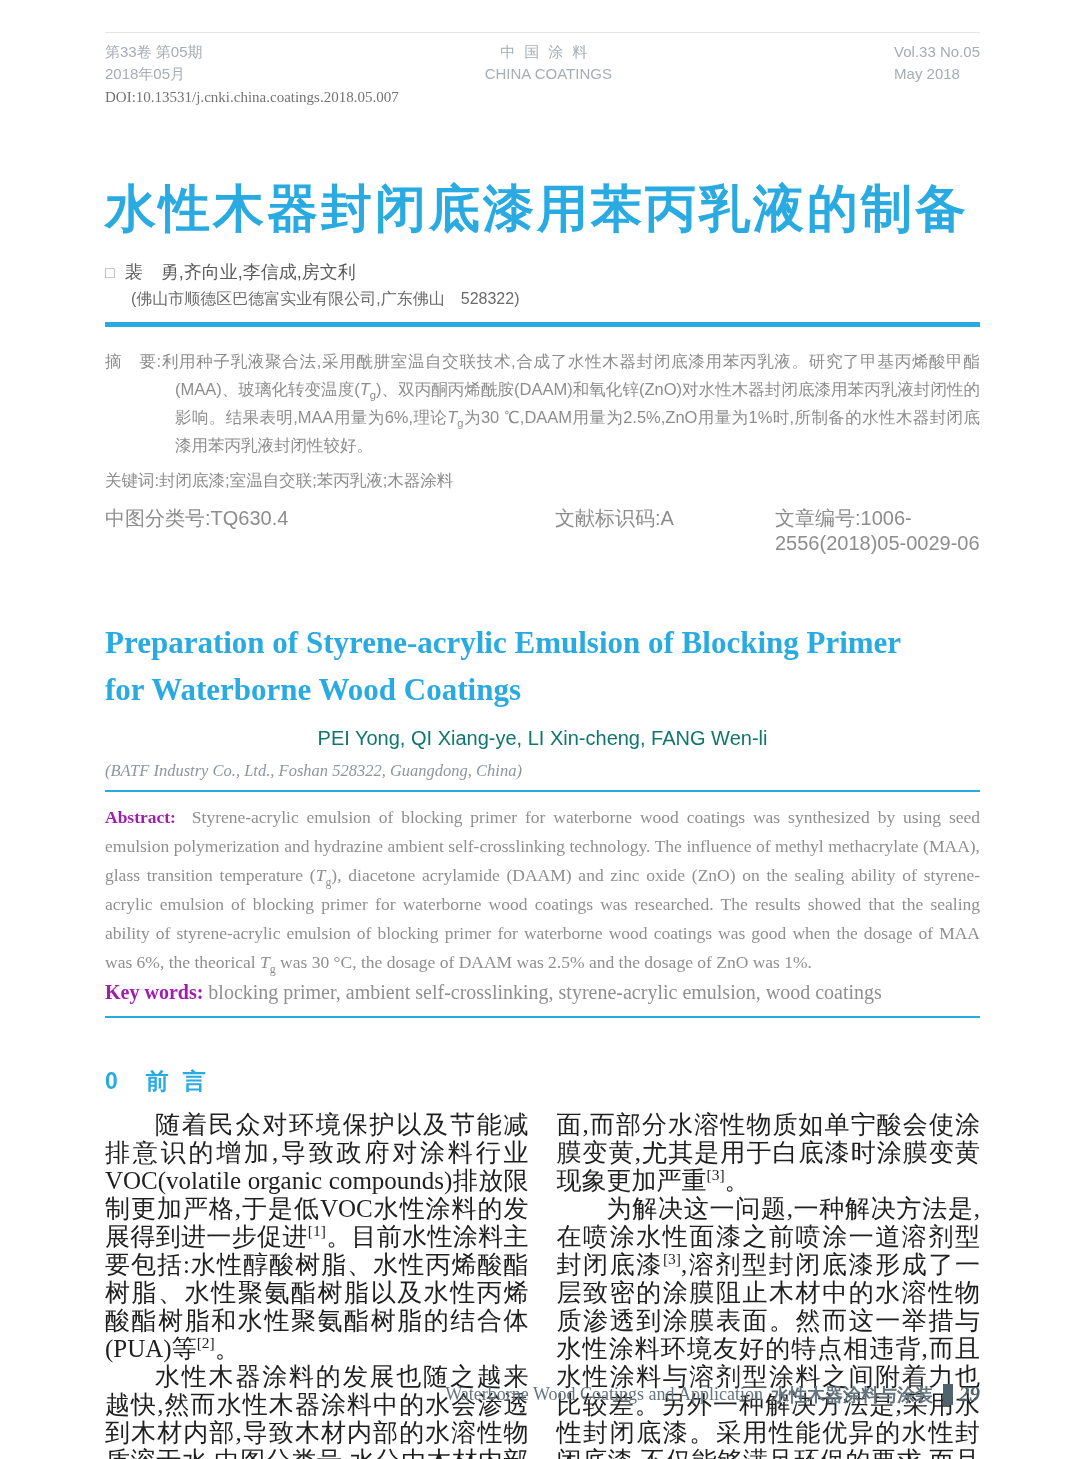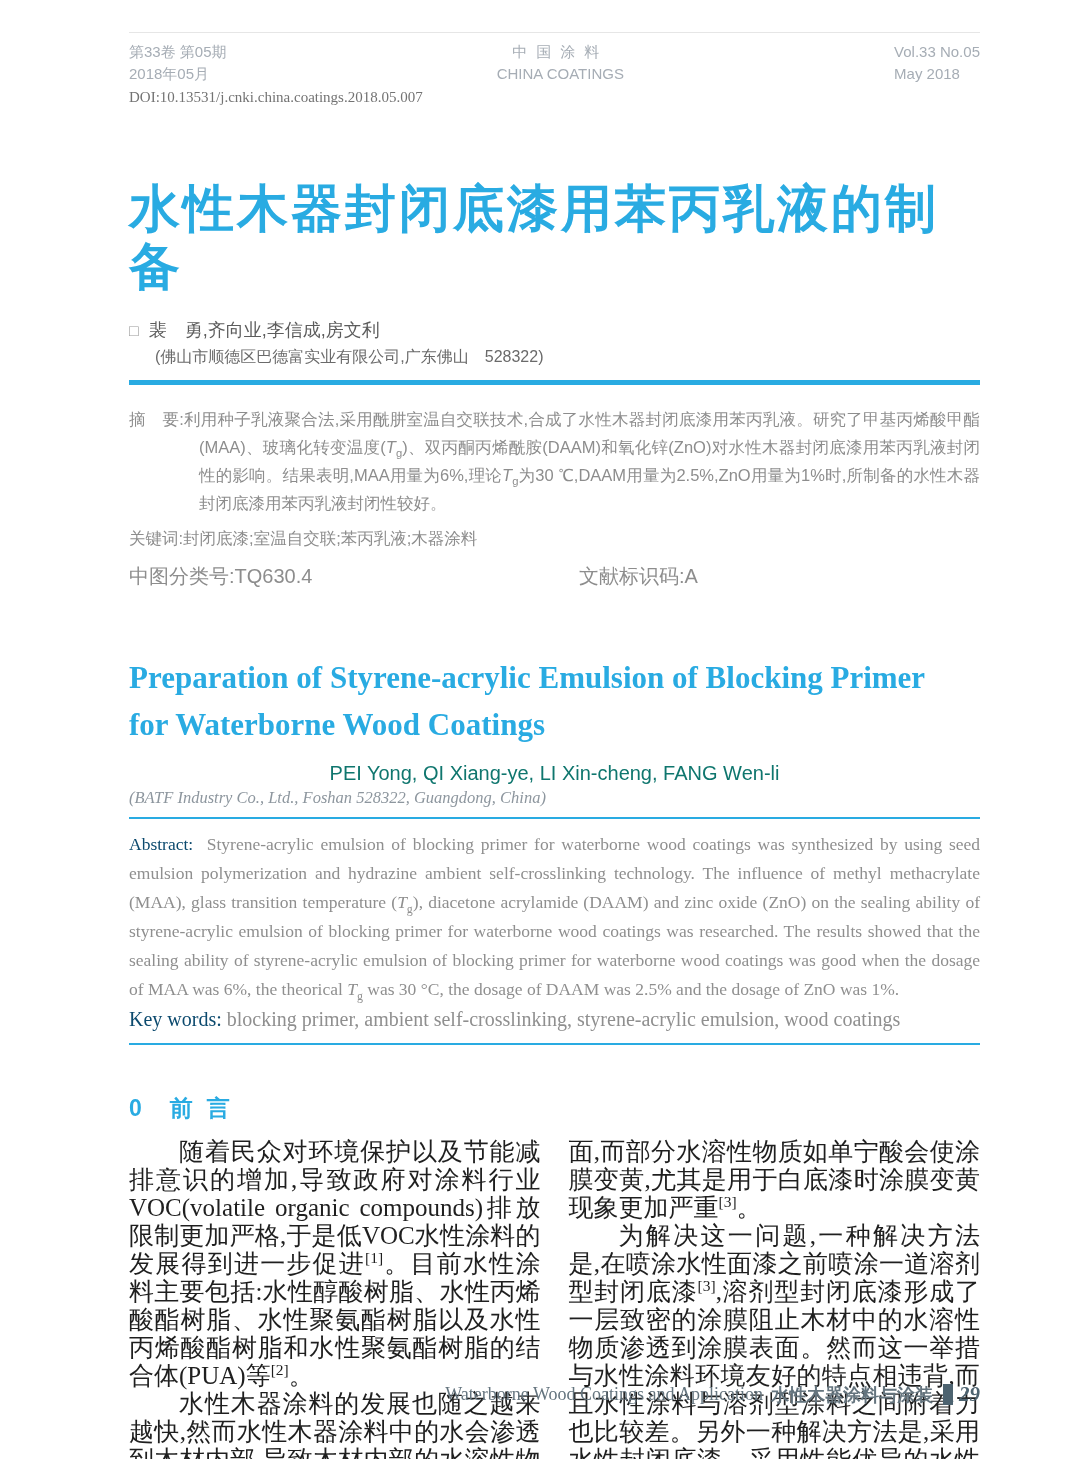--- a/index.html
+++ b/index.html
@@ -4,21 +4,20 @@
 <style>
   * { margin:0; padding:0; box-sizing:border-box; }
   html,body { background:#ffffff; }
   .page {
     position:relative;
     width:1075px; height:1459px;
     margin:0 auto;
     background:#ffffff;
     overflow:hidden;
     font-family:"Liberation Serif", serif;
-    padding-left:24px;
   }
   .content { padding:0 95px 0 105px; }
 
   
   .masthead {
     margin-top:32px;
     border-top:1px solid #e6e6e6;
     padding-top:8px;
     display:flex; justify-content:space-between; align-items:flex-start;
     font-family:"Liberation Sans", sans-serif;
@@ -73,31 +72,31 @@
     margin-top:64px;
     font-family:Liberation Serif, serif;
     font-weight:bold; font-size:31px; line-height:47px;
     color:#29abe2;
   }
   .authors-en {
     margin-top:14px; font-family:"Liberation Sans", sans-serif;
     color:#0f766e; font-size:20px;text-align:center;
   }
   .affil-en {
-    margin-top:3px; font-style:italic; color:#8d969e; font-size:16.5px;
+    margin-top:11px; font-style:italic; color:#8d969e; font-size:16.5px;
     font-family:"Liberation Serif", serif;
   }
   .thin-rule { margin-top:9px; height:2px; background:#29abe2; }
 
   
   .abstract-en {
     margin-top:11px; color:#8f8f8f; font-size:17.5px; line-height:29px;
     text-align:justify; font-family:"Liberation Serif", serif;
   }
-  .abstract-en .lbl, .keywords-en .lbl { font-weight:normal; color:#0c4a6e; }
+  .abstract-en .lbl, .keywords-en .lbl { font-weight:bold; color:#a21caf; }
   .keywords-en {
     margin-top:1px; color:#8f8f8f; font-size:20px; line-height:29px;
     font-family:"Liberation Serif", serif;
   }
 
   
   .section-heading {
     margin-top:48px;
     font-family:"Liberation Sans", sans-serif;
     color:#29abe2; font-weight:bold; font-size:23px;
@@ -162,20 +161,21 @@
     </div>
     <div class="affil-cn">(佛山市顺德区巴德富实业有限公司,广东佛山　528322)</div>
 
     <div class="accent-bar"></div>
 
     <p class="abstract-cn"><span class="lbl">摘　要:</span><span>利用种子乳液聚合法,采用酰肼室温自交联技术,合成了水性木器封闭底漆用苯丙乳液。研究了甲基丙烯酸甲酯(MAA)、玻璃化转变温度(<i>T</i><sub>g</sub>)、双丙酮丙烯酰胺(DAAM)和氧化锌(ZnO)对水性木器封闭底漆用苯丙乳液封闭性的影响。结果表明,MAA用量为6%,理论<i>T</i><sub>g</sub>为30 ℃,DAAM用量为2.5%,ZnO用量为1%时,所制备的水性木器封闭底漆用苯丙乳液封闭性较好。</span></p>
     <p class="keywords-cn"><span>关键词:</span><span>封闭底漆;室温自交联;苯丙乳液;木器涂料</span></p>
     <div class="class-row">
       <span><span>中图分类号:</span><span>TQ630.4</span></span>
       <span><span>文献标识码:</span><span>A</span></span>
+      <span><span>文章编号:</span><span>1006-2556(2018)05-0029-06</span></span>
     </div>
 
     <h2 class="title-en">
       <div>Preparation of Styrene-acrylic Emulsion of Blocking Primer</div>
       <div>for Waterborne Wood Coatings</div>
     </h2>
     <div class="authors-en">PEI Yong, QI Xiang-ye, LI Xin-cheng, FANG Wen-li</div>
     <div class="affil-en">(BATF Industry Co., Ltd., Foshan 528322, Guangdong, China)</div>
 
     <div class="thin-rule"></div>

